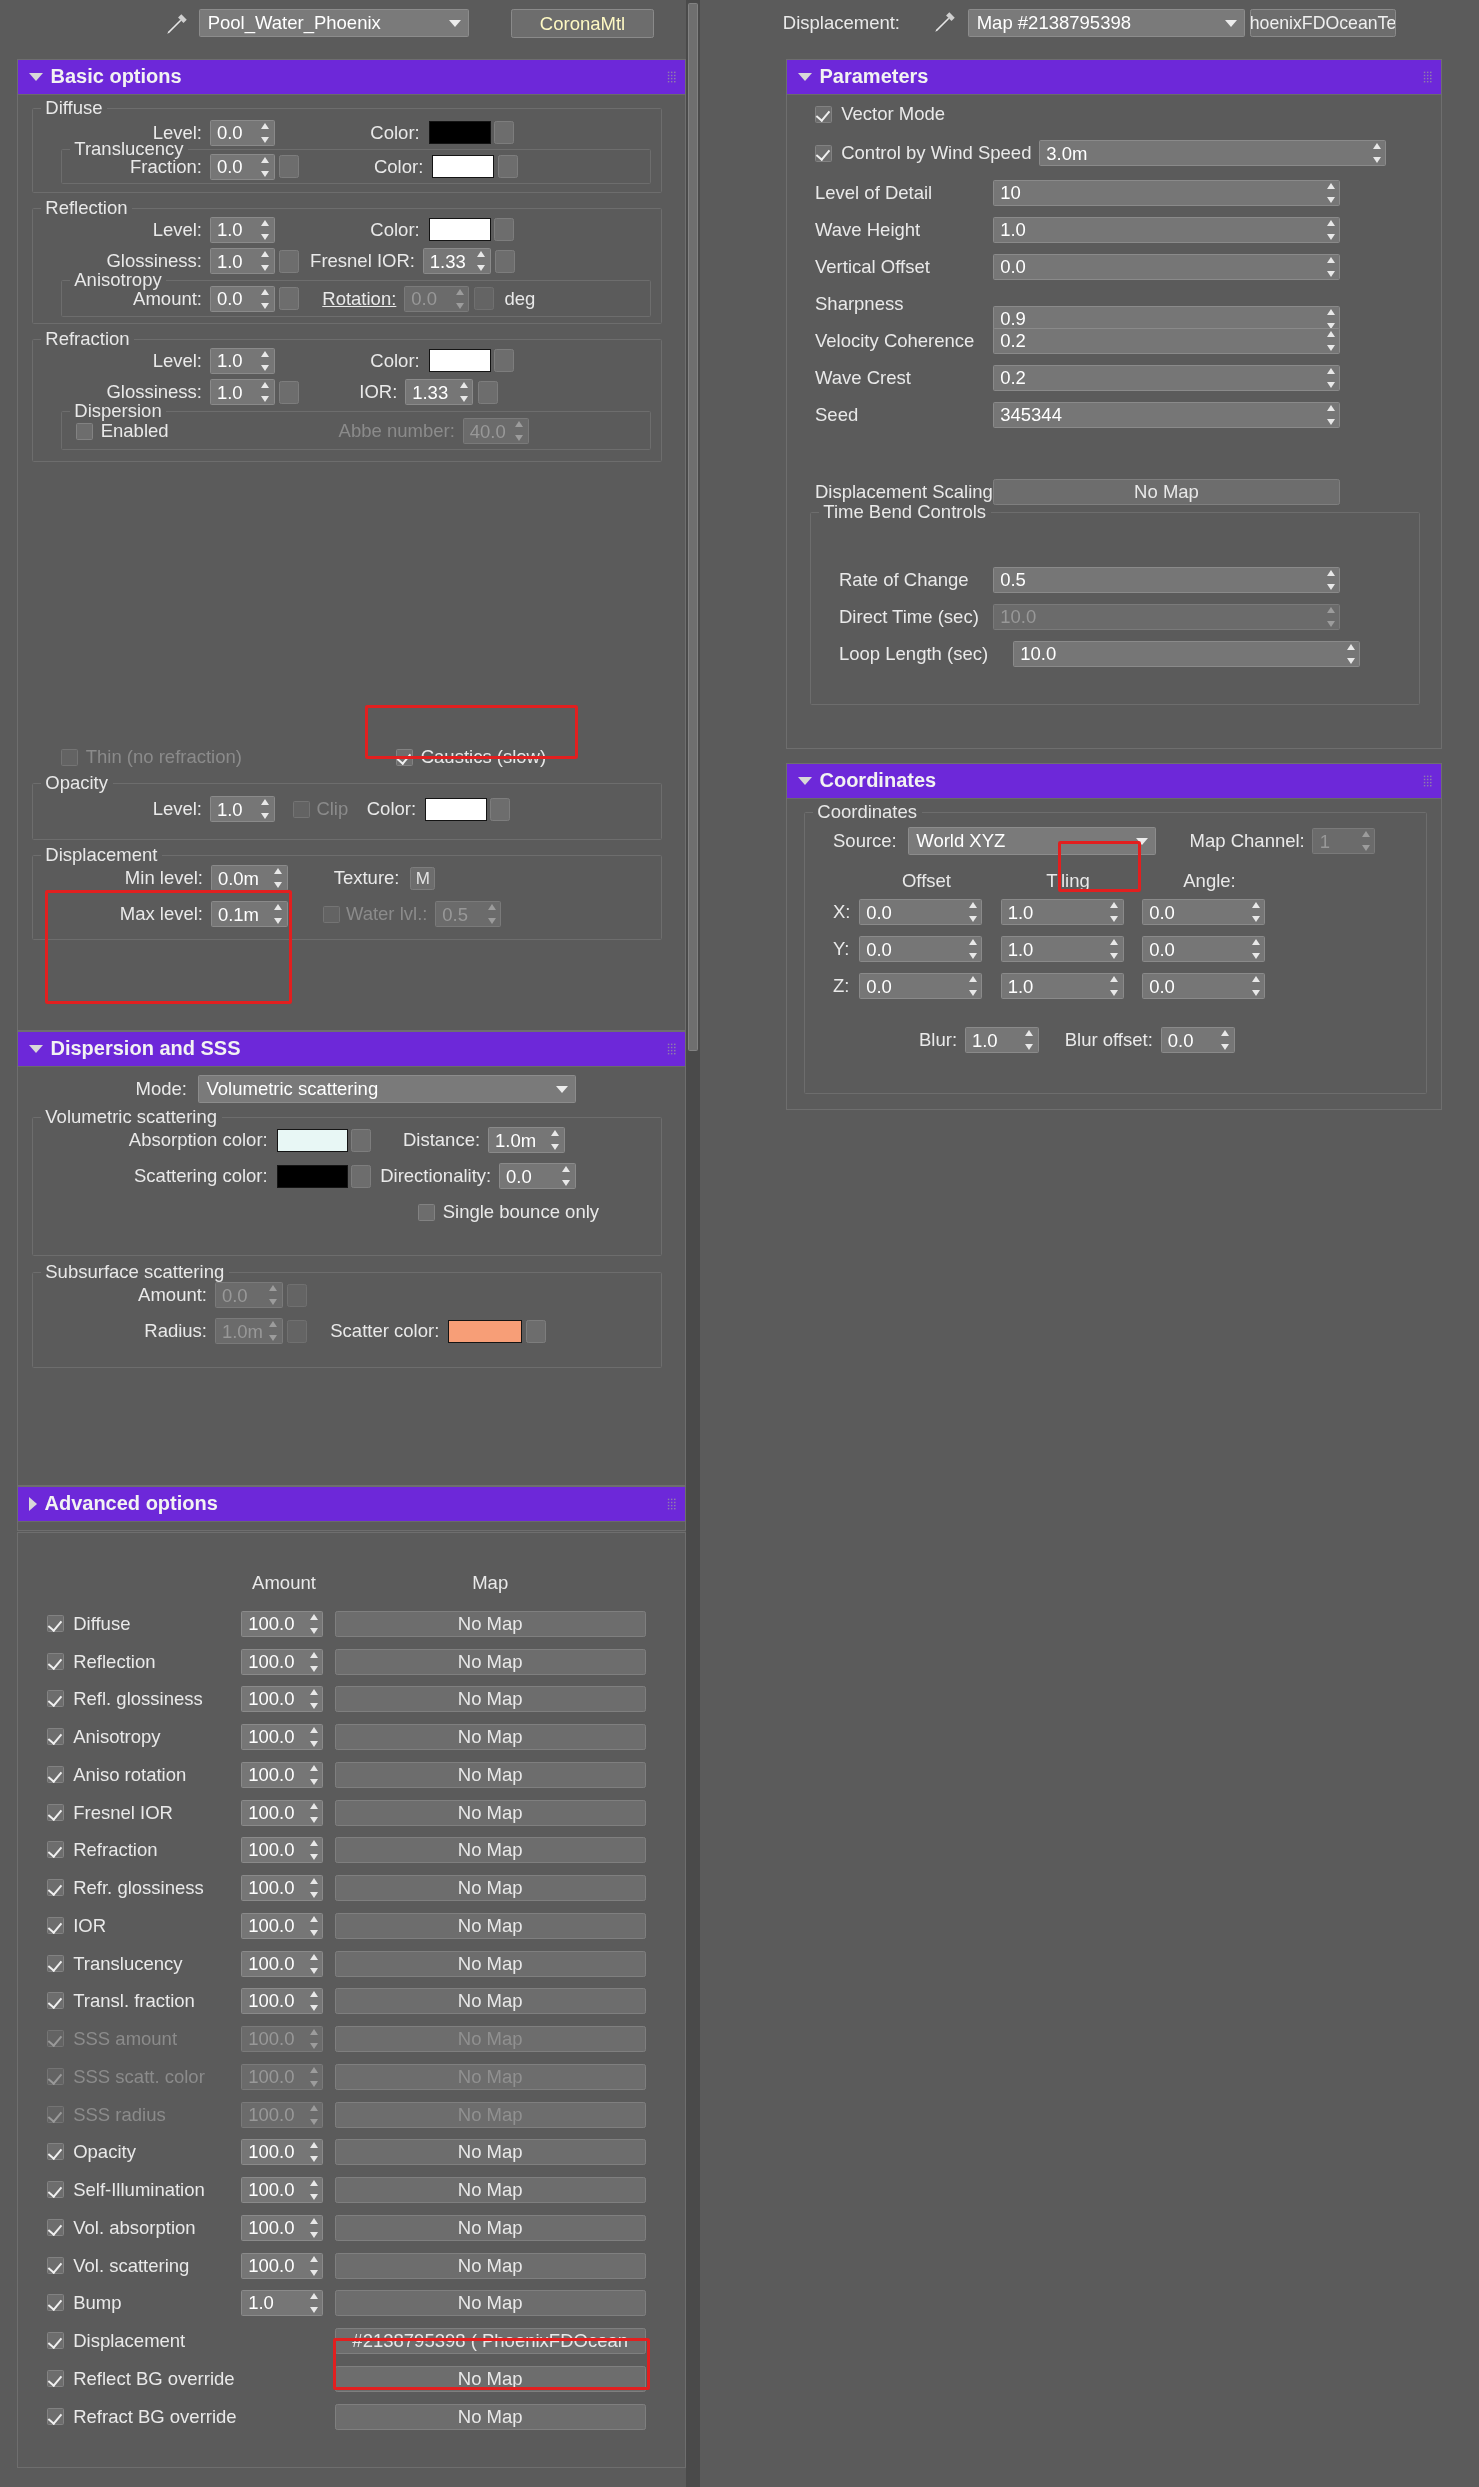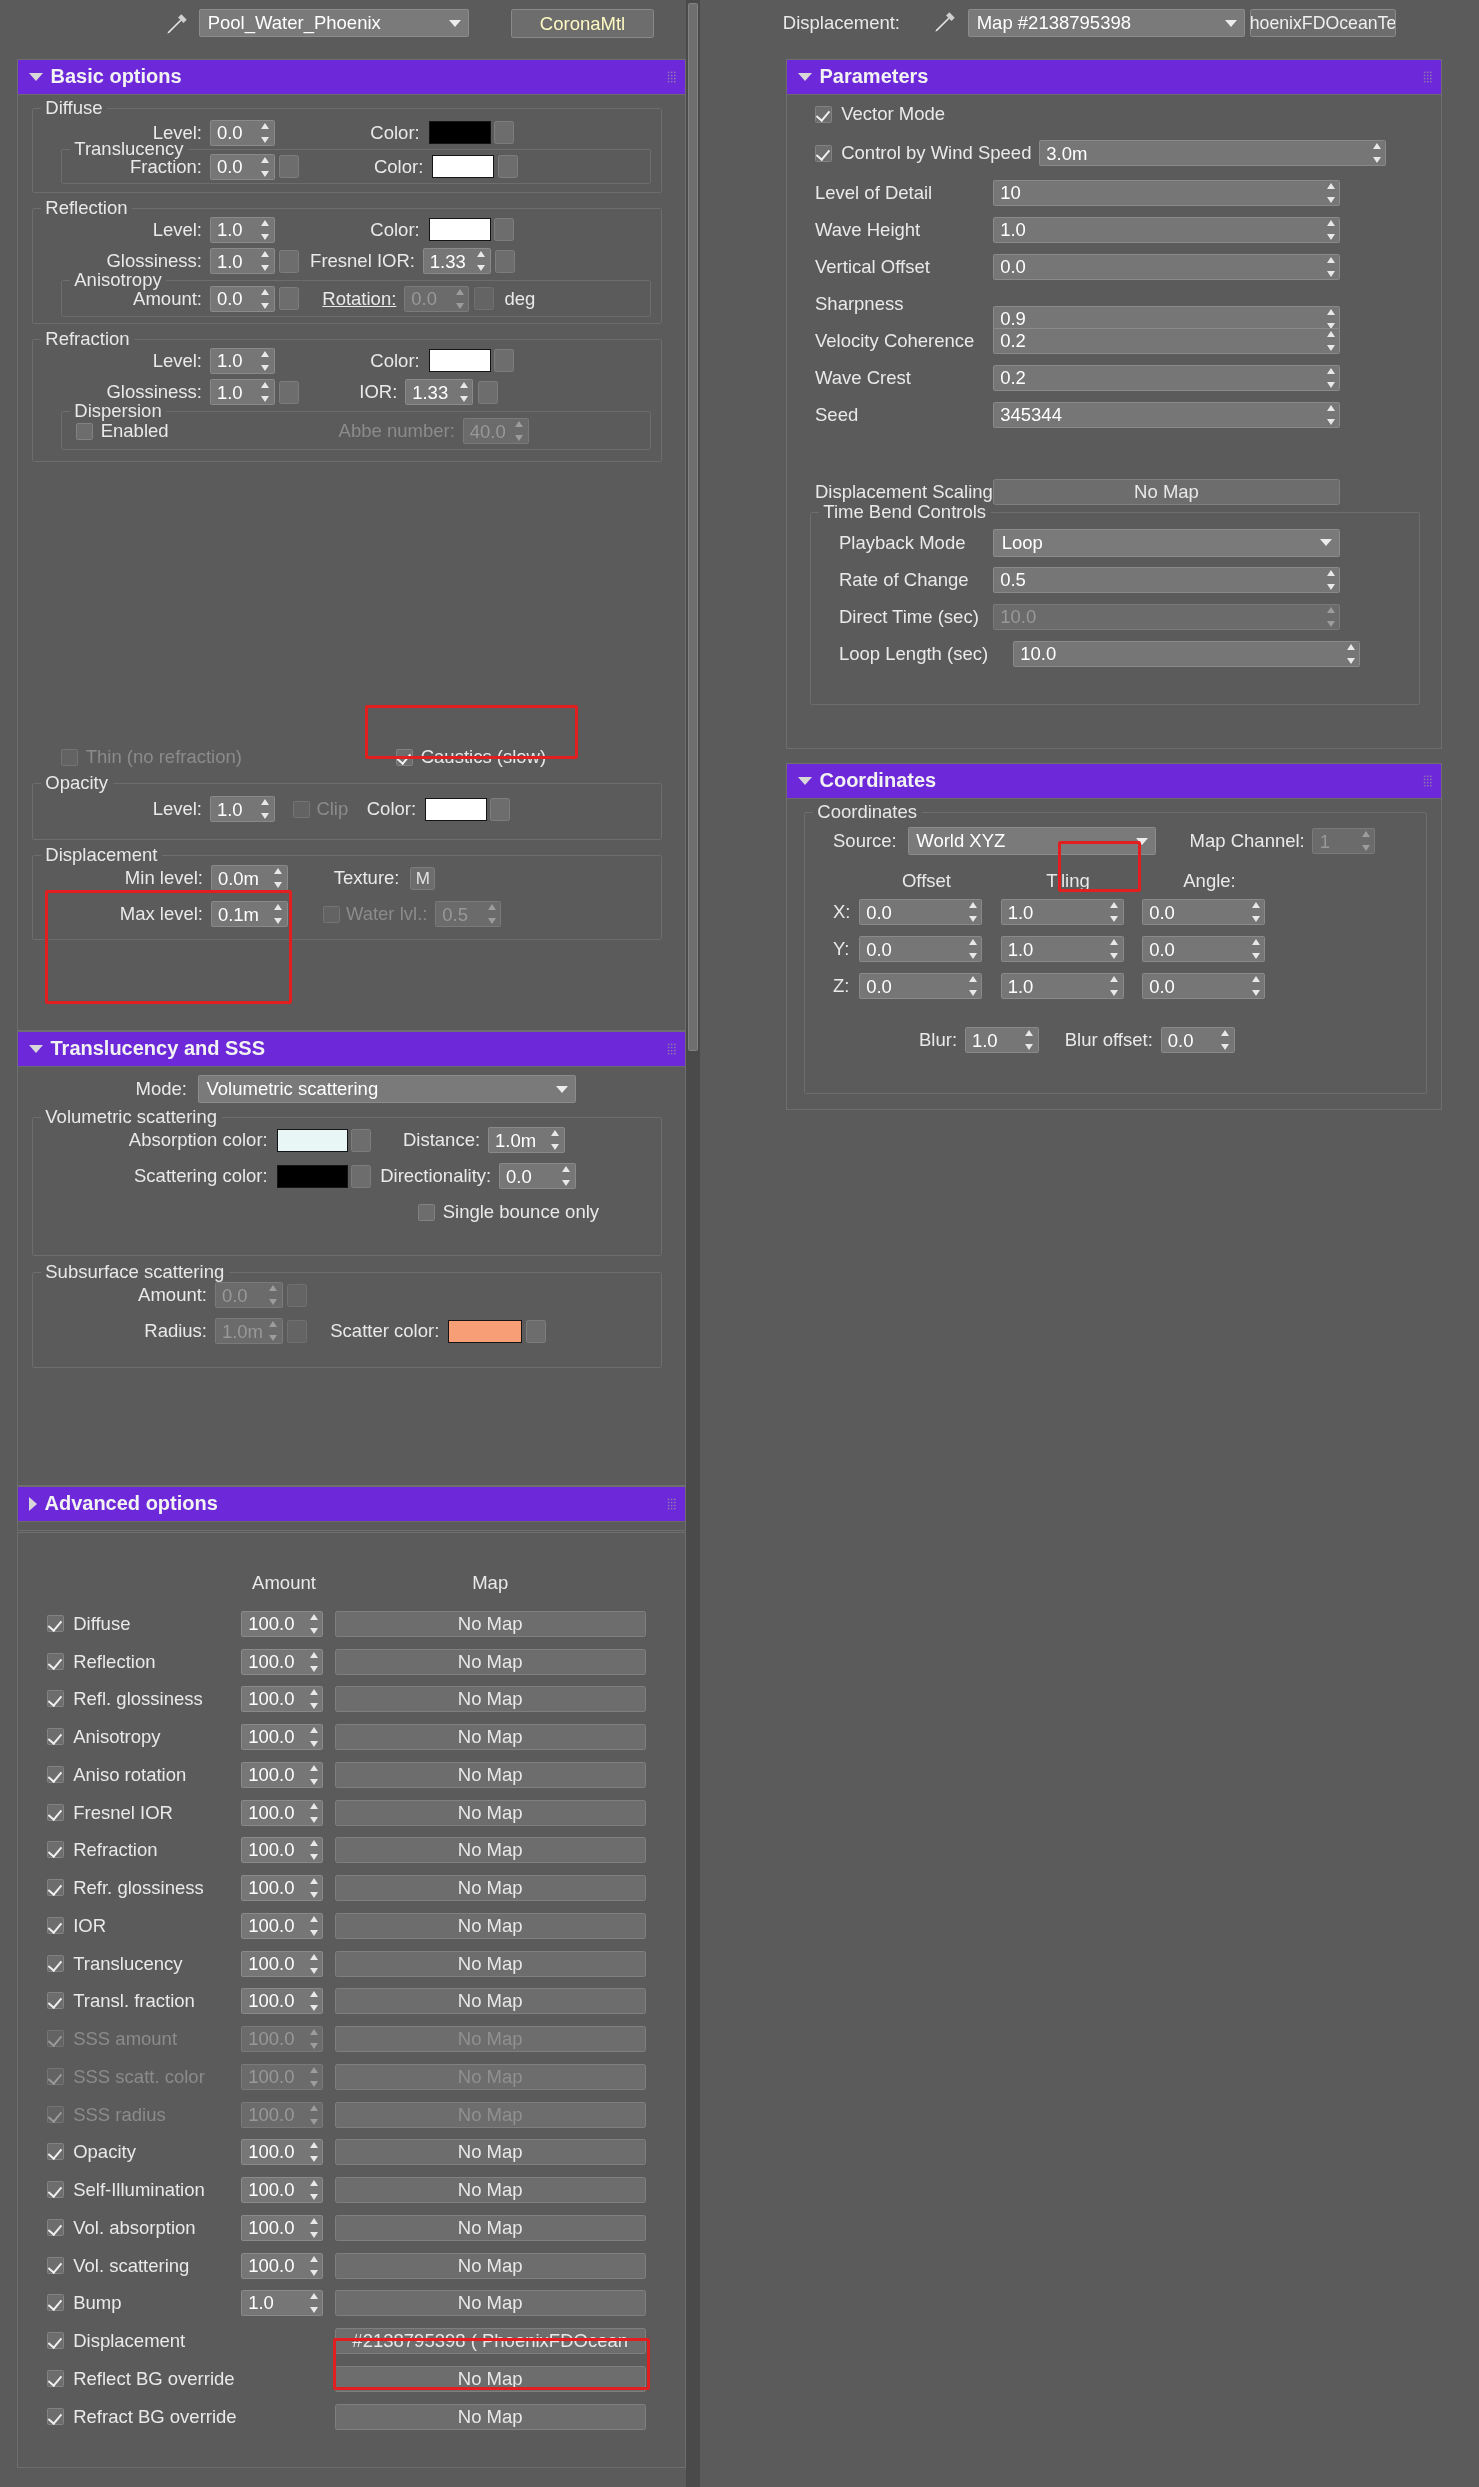--- a/index.html
+++ b/index.html
@@ -464,21 +464,21 @@
               <i class="down"></i>
             </span>
         </span>
       </div>
     </div>
   </div>
 
   <div class="panel" style="position:absolute; left:17px; top:1031px; width:669px; height:455px;">
     <div class="rollout-header">
       <span class="tri open"></span>
-      <span>Translucency and SSS</span>
+      <span>Dispersion and SSS</span>
       <span class="grip"></span>
     </div>
     <div class="row" style="left:46px; top:43px;">
       <span class="lbl" style="width:123px; text-align:right;">Mode:</span>
       <span class="combo" style="width:378px; margin-left:10.8px;">
         <span class="cv">Volumetric scattering</span>
       </span>
     </div>
 
     <div class="group" style="position:absolute; left:14px; top:85px; width:630px; height:139px;">
@@ -1012,26 +1012,20 @@
         </div>
       </div>
 
     <div class="prow" style="top:416px;">
       <span class="lbl plabel" style="width:206px;">Displacement Scaling</span>
       <span class="mapbtn" style="width:347px;">No Map</span>
     </div>
 
     <div class="group" style="position:absolute; left:23px; top:452px; width:610px; height:193px;">
       <span class="glabel">Time Bend Controls</span>
-      <div class="prow" style="left:0; top:14px;">
-        <span class="lbl plabel" style="width:182px;">Playback Mode</span>
-        <span class="combo" style="width:347px;">
-          <span class="cv">Loop</span>
-        </span>
-      </div>
       <div class="prow" style="left:0; top:51px;">
         <span class="lbl plabel" style="width:182px;">Rate of Change</span>
         <span class="spin" style="width:347px;">
           <span class="val">0.5</span>
           <span class="arrows">
               <i class="up"></i>
               <i class="down"></i>
             </span>
         </span>
       </div>

